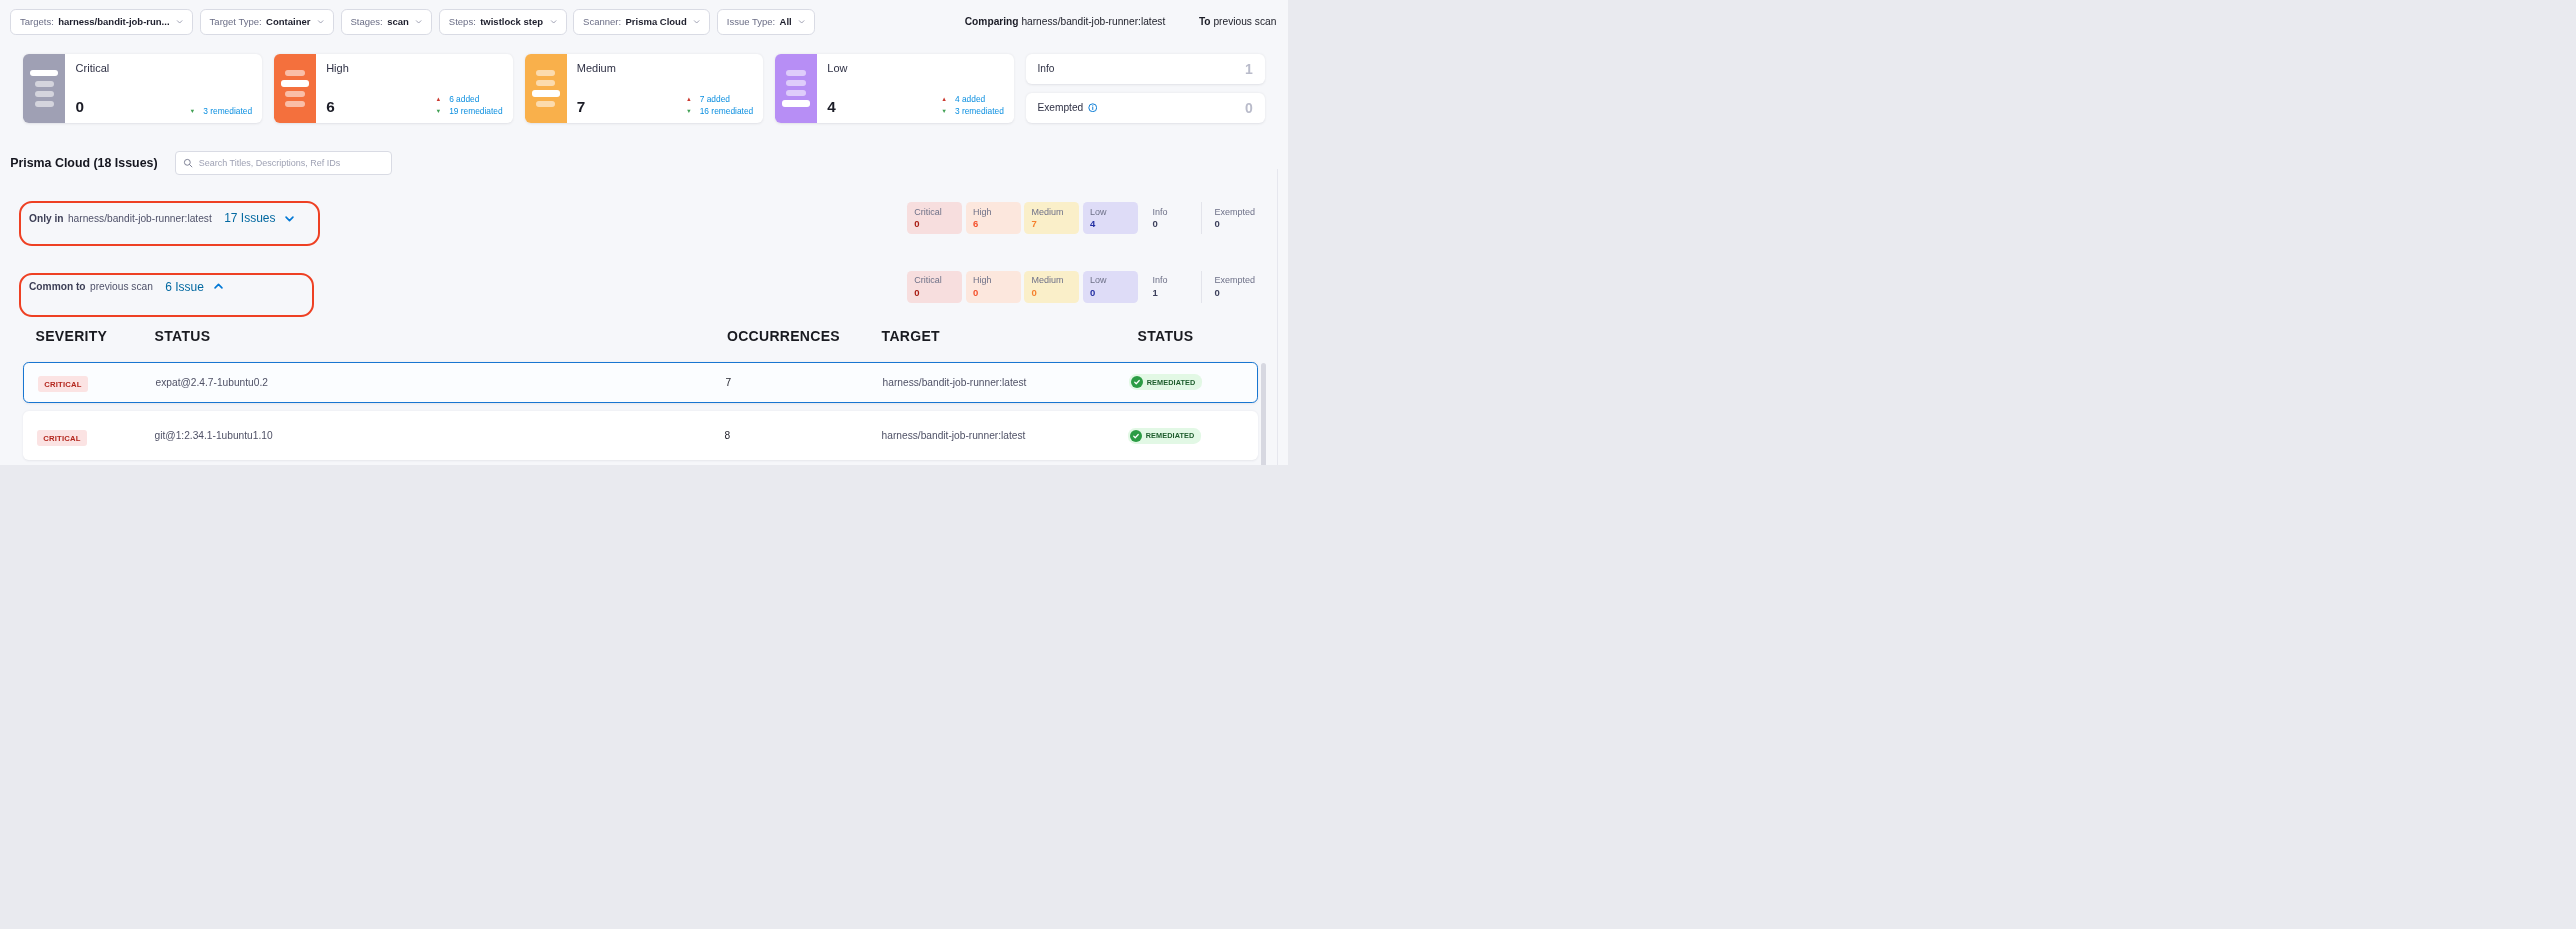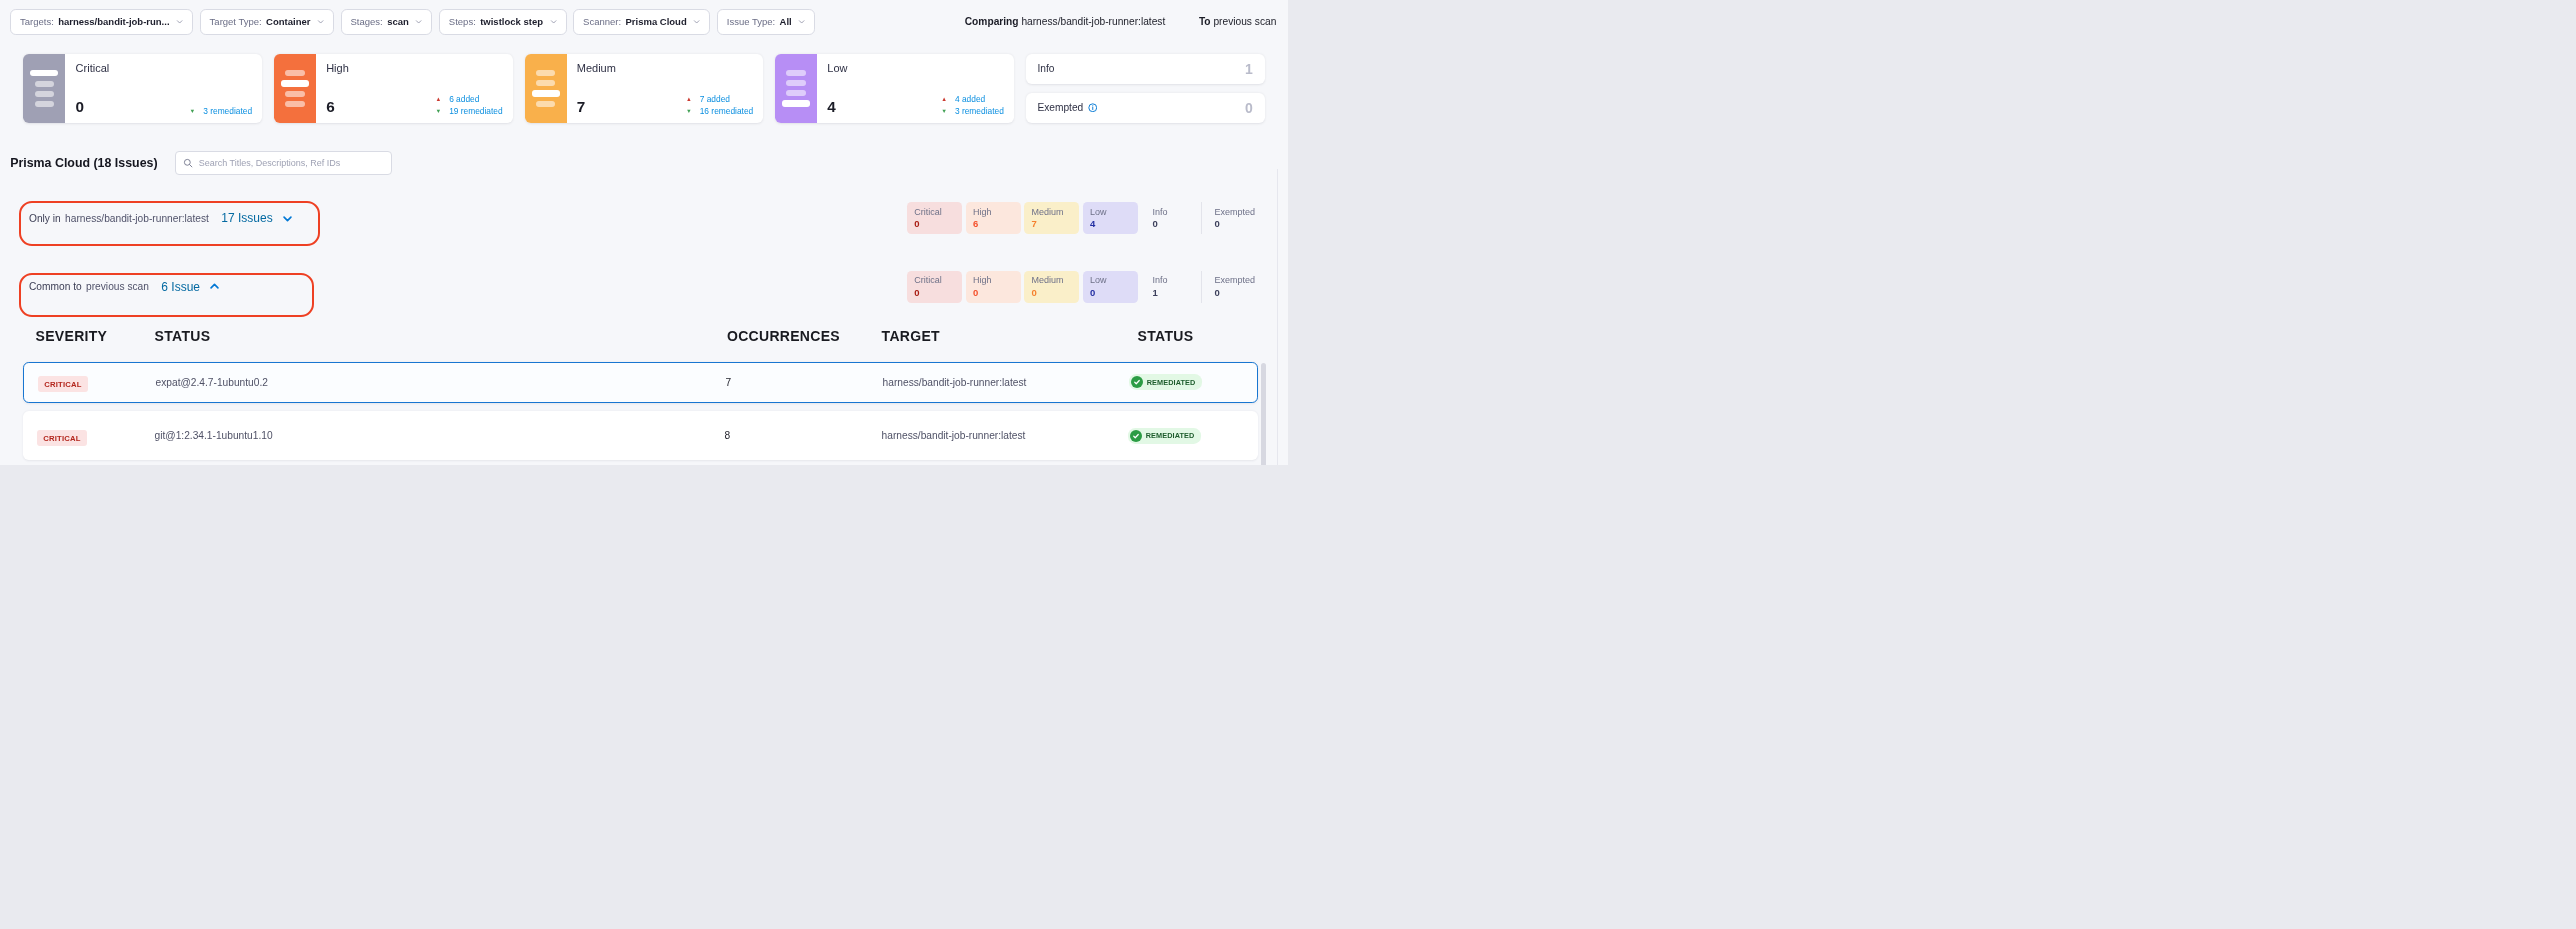--- a/index.html
+++ b/index.html
@@ -50,21 +50,21 @@
   .search-box{ margin-left:17.5px; width:217px; height:24px; background:#fff;
     border:0.7px solid #d9dbe4; border-radius:4px; display:flex; align-items:center; padding:0 7.3px; gap:5.1px; }
   .search-box input{ border:0; outline:0; flex:1; font-size:9px; color:#333; background:transparent;
     font-family:"Liberation Sans", sans-serif; }
   .search-box input::placeholder{ color:#9fa2b4; }
   
   .section{ position:relative; display:flex; align-items:center; padding-left:29px; }
   .section.s1{ margin-top:20.4px; height:48px; }
   .section.s2{ margin-top:22px; height:45px; }
   .section-left{ display:flex; align-items:center; gap:4.4px; font-size:10.2px; cursor:pointer; }
-  .section-prefix{ font-weight:400; color:#3c3e55; }
+  .section-prefix{ font-weight:700; color:#3c3e55; }
   .section-target{ color:#50526a; }
   .section-count{ font-size:12px; font-weight:400; color:#0369a1; margin-left:8px; }
   .section-chev{ color:#0278d5; margin-left:4.4px; display:flex; }
   .chips{ position:absolute; left:907px; top:50%; transform:translateY(-50%);
     display:flex; align-items:center; }
   .chip{ width:55px; height:32px; border-radius:4.4px; padding:4.4px 7.3px; margin-right:3.6px;
     display:flex; flex-direction:column; justify-content:center; gap:1.5px; }
   .chip .c-lbl{ font-size:9px; color:#6e7188; }
   .chip .c-val{ font-size:9.5px; font-weight:700; }
   .chip.plain{ background:transparent !important; width:60px; padding-left:11px; margin-right:0; border-radius:0; }

